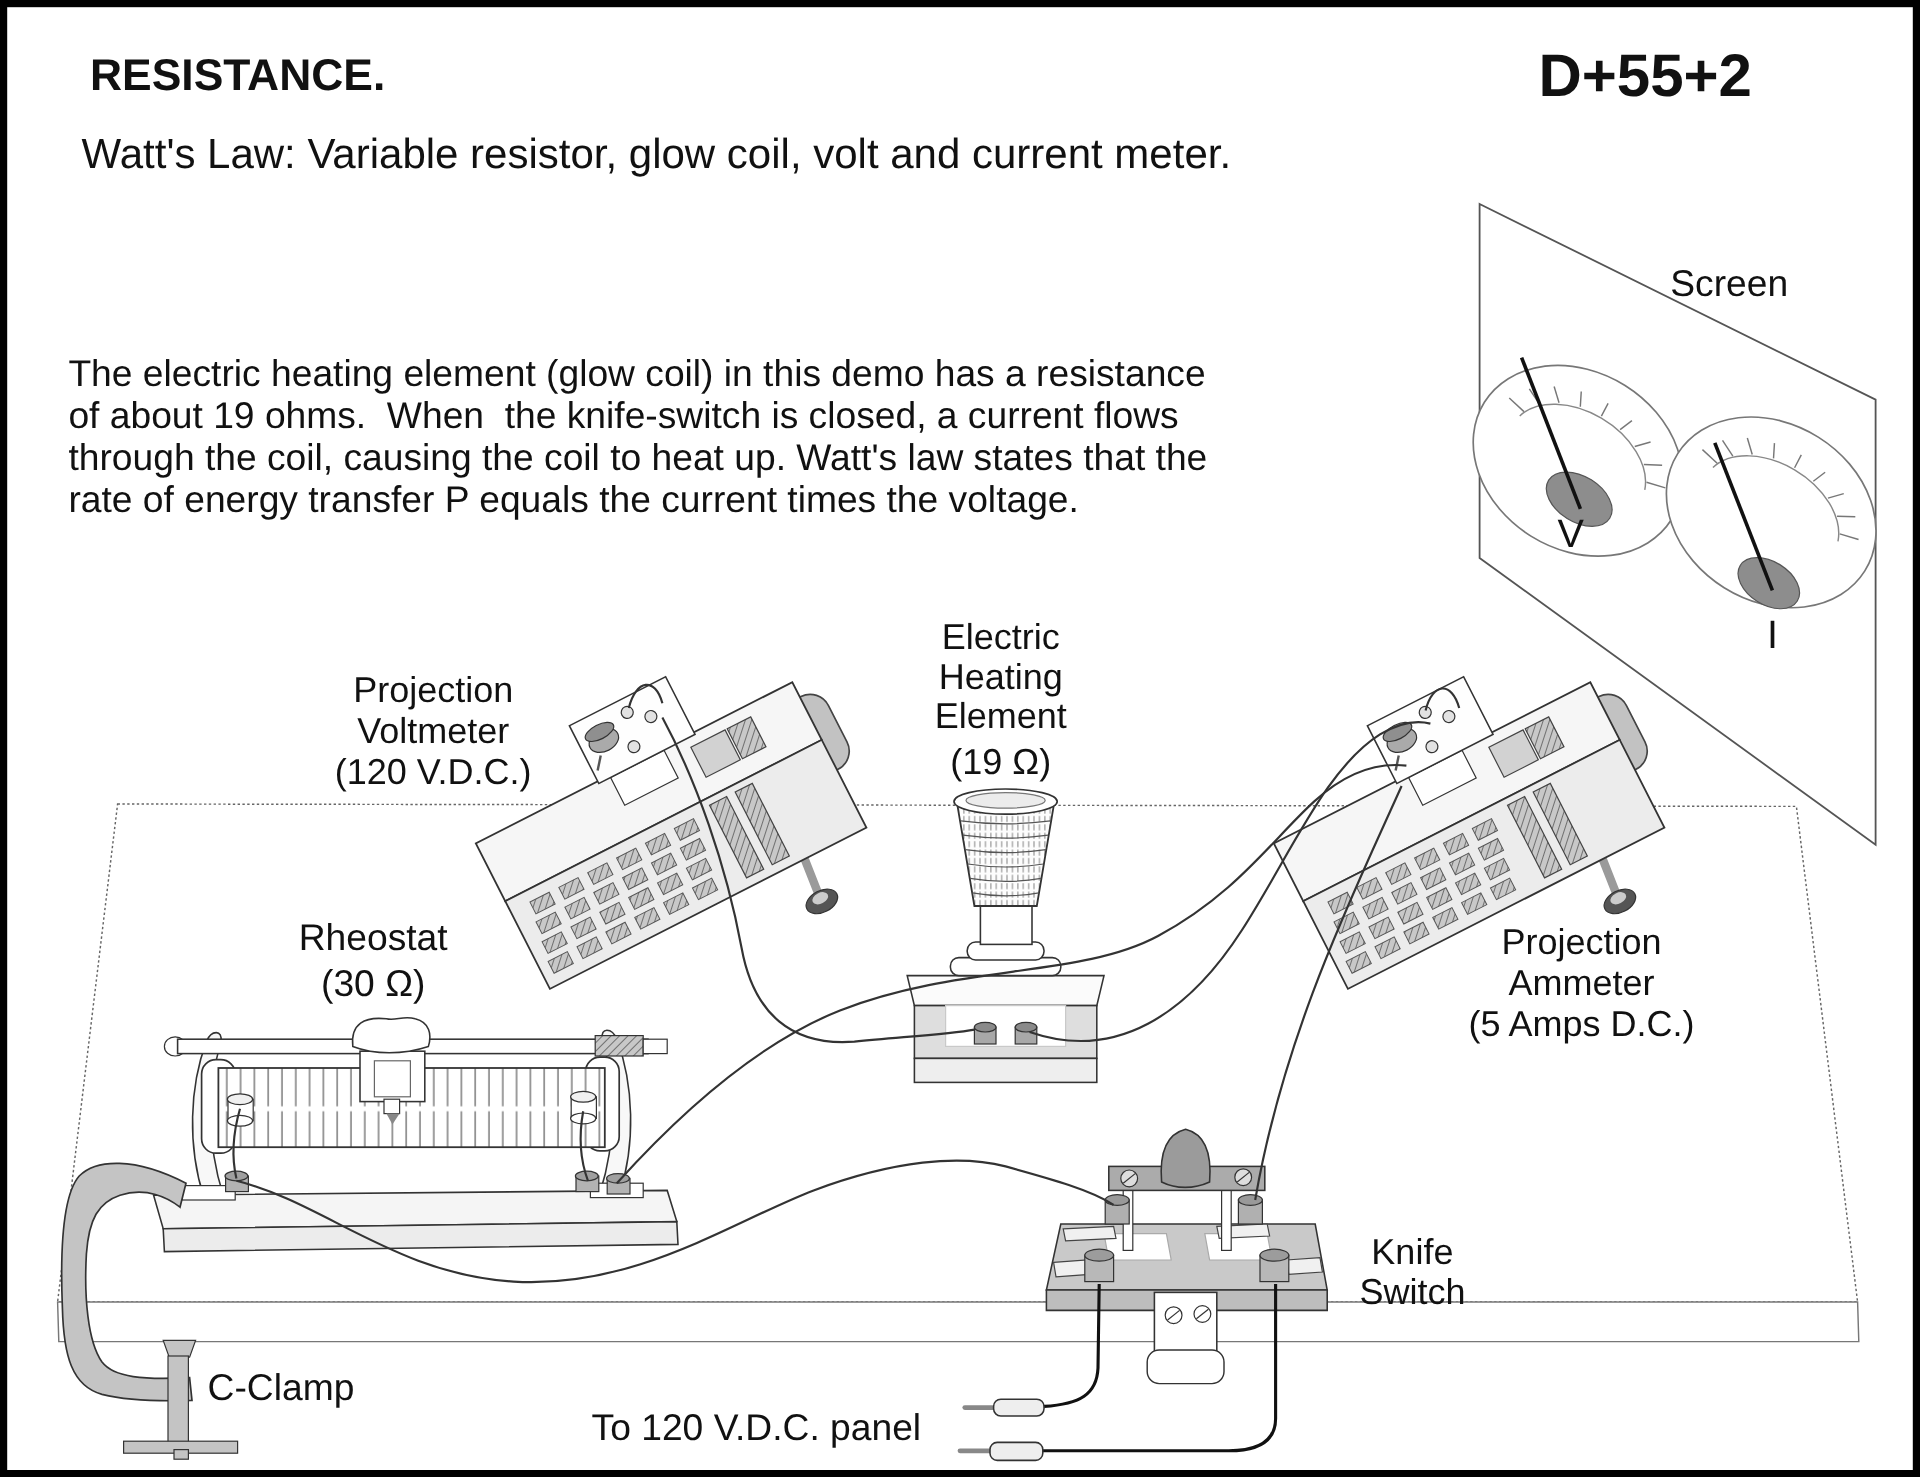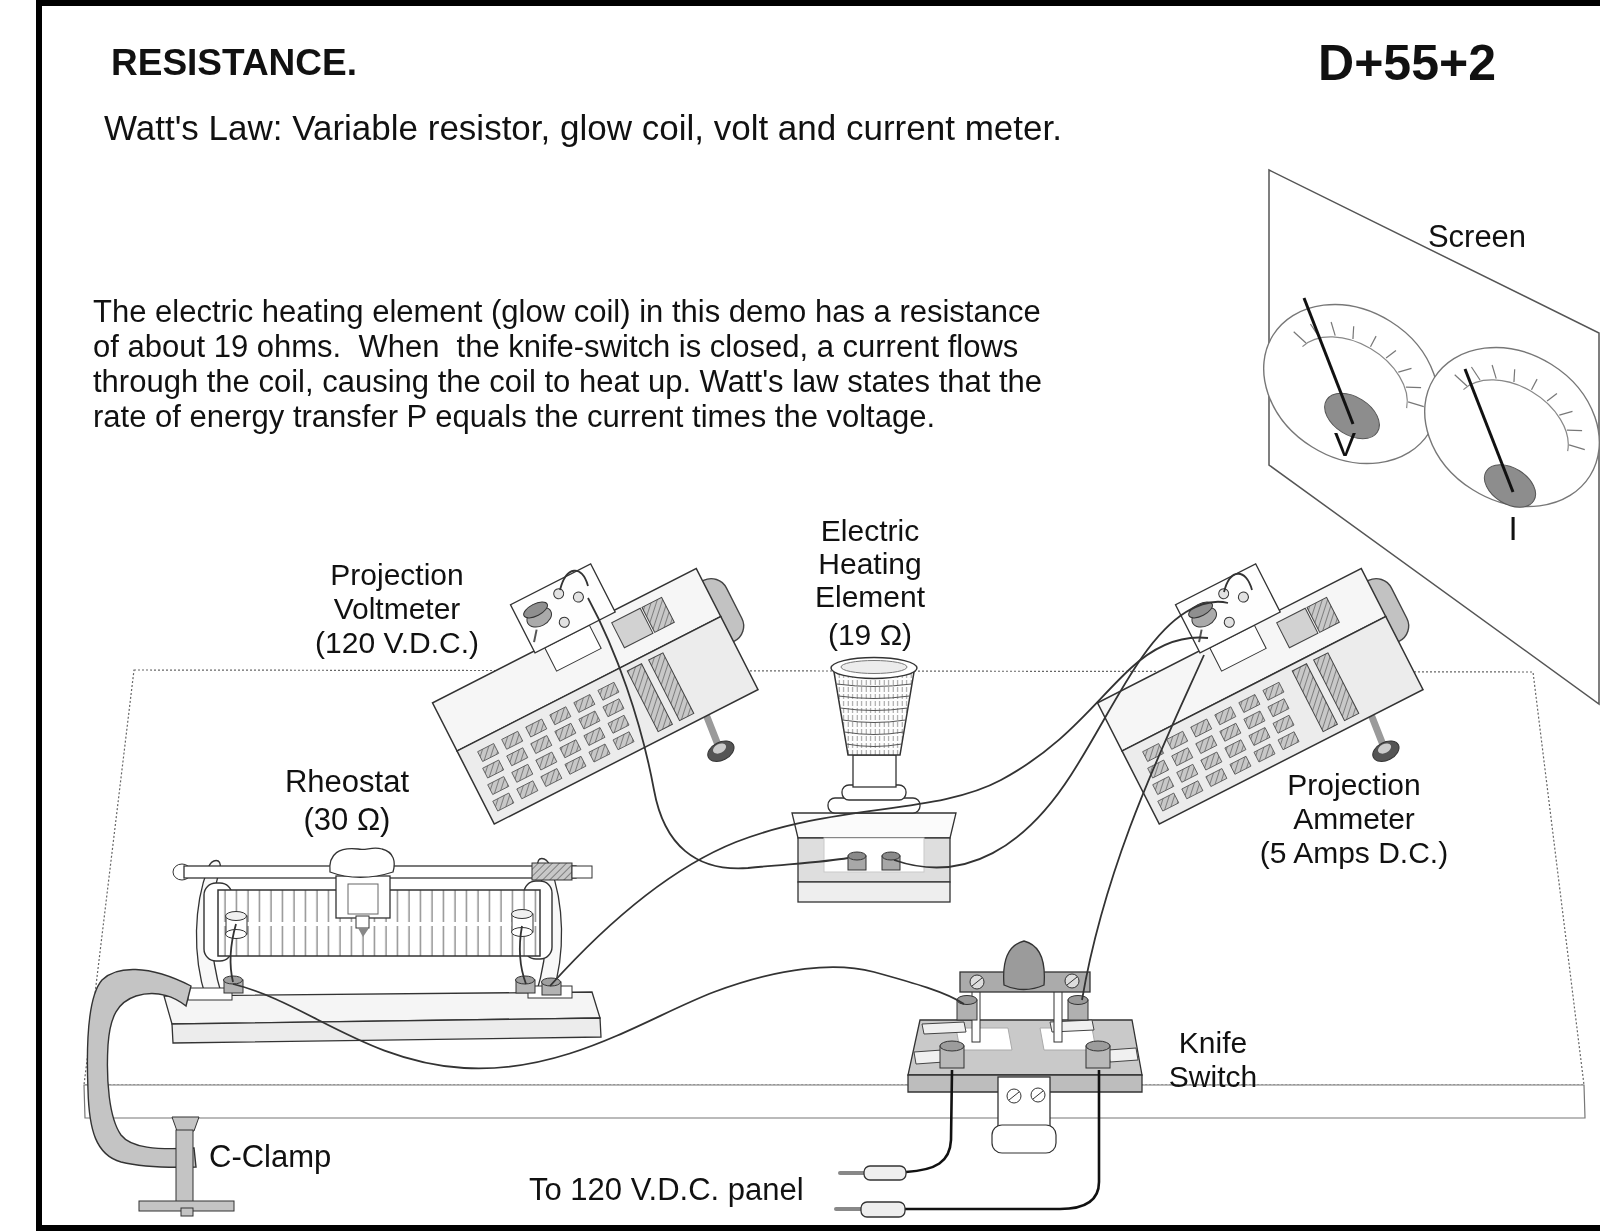--- a/index.html
+++ b/index.html
@@ -1,16 +1,16 @@
 <!DOCTYPE html>
 <html><head>
 <meta charset="utf-8">
 <style>
   html,body{margin:0;padding:0;background:#fff;}
-  .page{width:1264px;height:1231px;position:relative;background:#fff;margin-left:36px;}
+  .page{width:1264px;height:1231px;position:relative;background:#fff;}
   svg{display:block;}
   .txt{font-family:"Liberation Sans", sans-serif;fill:#111;white-space:pre;}
   .bold{font-weight:bold;}
 </style>
 </head>
 <body>
 
 <div class="page">
 <svg width="1600" height="1231" viewBox="0 0 1600 1231">
   <defs>

